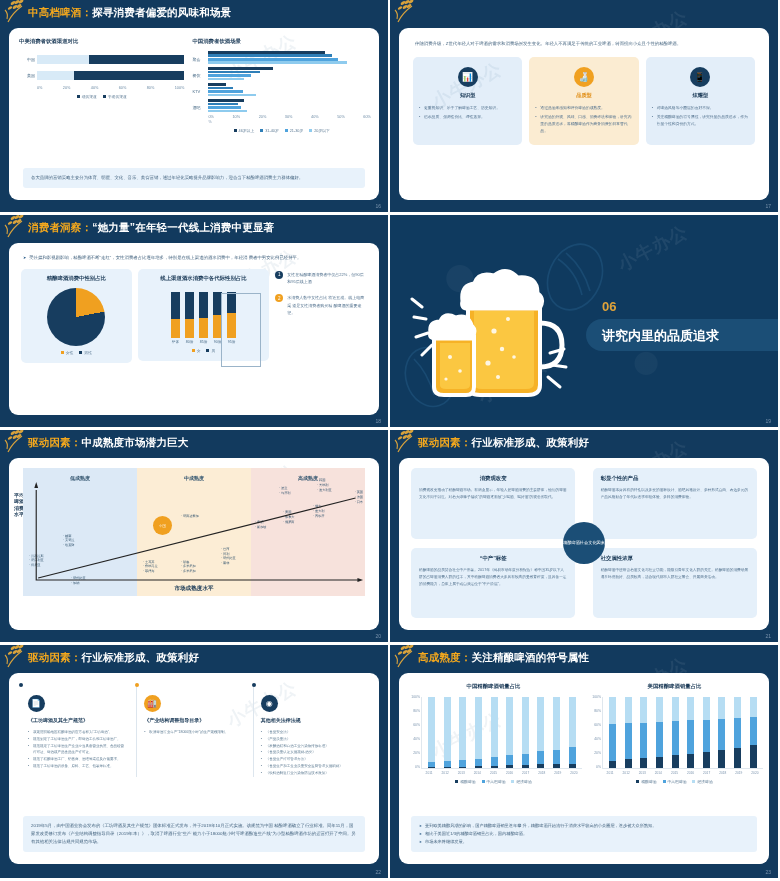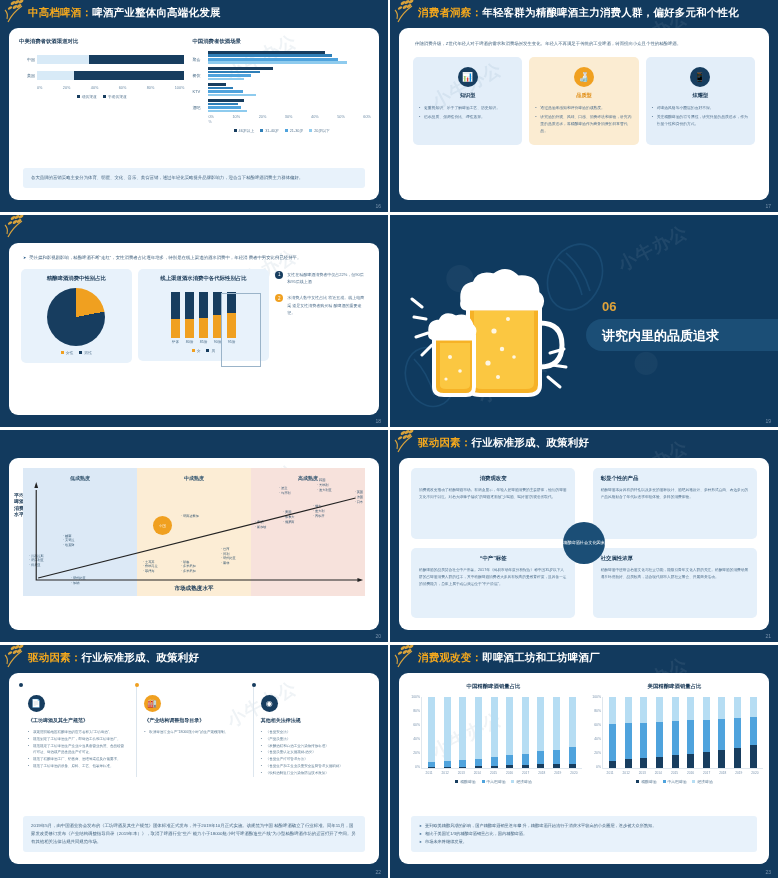--- a/index.html
+++ b/index.html
@@ -179,21 +179,21 @@
           <ellipse cx="13" cy="3" rx="2.6" ry="1.4" transform="rotate(-32 13 3)"></ellipse>
           <ellipse cx="17" cy="2.5" rx="2.6" ry="1.4" transform="rotate(-32 17 2.5)"></ellipse>
           <ellipse cx="11" cy="8" rx="2.6" ry="1.4" transform="rotate(-32 11 8)"></ellipse>
           <ellipse cx="15" cy="7" rx="2.6" ry="1.4" transform="rotate(-32 15 7)"></ellipse>
           <ellipse cx="6" cy="9" rx="2.4" ry="1.3" transform="rotate(-32 6 9)"></ellipse>
           <path d="M4 23 C7 17 11 12 18 7" stroke="#d8a23c" stroke-width="1.2" fill="none"></path>
           <path d="M3 20 C4 16 3 13 1 11" stroke="#d8a23c" stroke-width="1.1" fill="none"></path>
         </g>
       </svg>
       <div class="stitle">
-        <span class="lead">中高档啤酒：</span><span>啤酒产业整体向高端化发展</span>
+        <span class="lead">中高档啤酒：</span><span>探寻消费者偏爱的风味和场景</span>
       </div>
     </div>
     <div class="card">
       <div class="wm b">小牛办公</div>
       <div class="chwrap">
         <div class="c1">
           <div class="ch-title">中美消费者饮酒渠道对比</div>
           <div class="bars-h">
             <div class="bh-row">
               <span class="bh-lab">中国</span>
@@ -301,23 +301,20 @@
           <ellipse cx="9" cy="4" rx="2.6" ry="1.4" transform="rotate(-32 9 4)"></ellipse>
           <ellipse cx="13" cy="3" rx="2.6" ry="1.4" transform="rotate(-32 13 3)"></ellipse>
           <ellipse cx="17" cy="2.5" rx="2.6" ry="1.4" transform="rotate(-32 17 2.5)"></ellipse>
           <ellipse cx="11" cy="8" rx="2.6" ry="1.4" transform="rotate(-32 11 8)"></ellipse>
           <ellipse cx="15" cy="7" rx="2.6" ry="1.4" transform="rotate(-32 15 7)"></ellipse>
           <ellipse cx="6" cy="9" rx="2.4" ry="1.3" transform="rotate(-32 6 9)"></ellipse>
           <path d="M4 23 C7 17 11 12 18 7" stroke="#d8a23c" stroke-width="1.2" fill="none"></path>
           <path d="M3 20 C4 16 3 13 1 11" stroke="#d8a23c" stroke-width="1.1" fill="none"></path>
         </g>
       </svg>
-      <div class="stitle">
-        <span class="lead">消费者洞察：</span><span>年轻客群为精酿啤酒主力消费人群，偏好多元和个性化</span>
-      </div>
     </div>
     <div class="card">
       <div class="wm a">小牛办公</div>
       <div class="intro">伴随消费升级，Z世代年轻人对于啤酒的需求和消费场景发生变化。年轻人不再满足于传统的工业啤酒，转而投向小众且个性的精酿啤酒。</div>
       <div class="cols3">
         <div class="col blue">
           <div class="cicon nav">📊</div>
           <div class="ctitle">知识型</div>
           <div class="cli">更重视知识、乐于了解啤酒工艺、历史知识。</div>
           <div class="cli">追求品质、强调性价比、理性选择。</div>
@@ -348,20 +345,23 @@
           <ellipse cx="9" cy="4" rx="2.6" ry="1.4" transform="rotate(-32 9 4)"></ellipse>
           <ellipse cx="13" cy="3" rx="2.6" ry="1.4" transform="rotate(-32 13 3)"></ellipse>
           <ellipse cx="17" cy="2.5" rx="2.6" ry="1.4" transform="rotate(-32 17 2.5)"></ellipse>
           <ellipse cx="11" cy="8" rx="2.6" ry="1.4" transform="rotate(-32 11 8)"></ellipse>
           <ellipse cx="15" cy="7" rx="2.6" ry="1.4" transform="rotate(-32 15 7)"></ellipse>
           <ellipse cx="6" cy="9" rx="2.4" ry="1.3" transform="rotate(-32 6 9)"></ellipse>
           <path d="M4 23 C7 17 11 12 18 7" stroke="#d8a23c" stroke-width="1.2" fill="none"></path>
           <path d="M3 20 C4 16 3 13 1 11" stroke="#d8a23c" stroke-width="1.1" fill="none"></path>
         </g>
       </svg>
+      <div class="stitle">
+        <span class="lead">消费者洞察：</span><span>“她力量”在年轻一代线上消费中更显著</span>
+      </div>
     </div>
     <div class="card">
       <div class="wm b">小牛办公</div>
       <div class="arrowtxt">受社媒和影视剧影响，精酿啤酒不断“走红”，女性消费者占比逐年增多，特别是在线上渠道的酒水消费中，年轻消 费者中男女比例已经持平。</div>
       <div class="row">
         <div class="panel p1">
           <div class="ch-title" style="text-align:center">精酿啤酒消费中性别占比</div>
           <div class="pie"></div>
           <div class="legend">
             <span class="lg">
@@ -480,20 +480,37 @@
     </div>
     <div class="sec-band"></div>
     <div class="sec-num">06</div>
     <div class="sec-title">讲究内里的品质追求</div>
     <div class="pgnum">19</div>
   </div>
 
   <div class="slide s20">
     <div class="wm a">小牛办公</div>
     <div class="wm c">小牛办公</div>
+    <div class="shead">
+      <svg class="wheat" viewBox="0 0 34 26">
+        <g fill="#d8a23c">
+          <ellipse cx="9" cy="4" rx="2.6" ry="1.4" transform="rotate(-32 9 4)"></ellipse>
+          <ellipse cx="13" cy="3" rx="2.6" ry="1.4" transform="rotate(-32 13 3)"></ellipse>
+          <ellipse cx="17" cy="2.5" rx="2.6" ry="1.4" transform="rotate(-32 17 2.5)"></ellipse>
+          <ellipse cx="11" cy="8" rx="2.6" ry="1.4" transform="rotate(-32 11 8)"></ellipse>
+          <ellipse cx="15" cy="7" rx="2.6" ry="1.4" transform="rotate(-32 15 7)"></ellipse>
+          <ellipse cx="6" cy="9" rx="2.4" ry="1.3" transform="rotate(-32 6 9)"></ellipse>
+          <path d="M4 23 C7 17 11 12 18 7" stroke="#d8a23c" stroke-width="1.2" fill="none"></path>
+          <path d="M3 20 C4 16 3 13 1 11" stroke="#d8a23c" stroke-width="1.1" fill="none"></path>
+        </g>
+      </svg>
+      <div class="stitle">
+        <span class="lead">驱动因素：</span><span>中成熟度市场潜力巨大</span>
+      </div>
+    </div>
     <div class="card">
       <div class="wm b">小牛办公</div>
       <div class="mat">
         <div class="ylab">平均啤酒消费水平</div>
         <div class="band b1">
           <div class="bandlab">低成熟度</div>
           <div class="dot-cluster" style="left:6px;bottom:28px"><i>洪都拉斯</i><br><i>尼日利亚</i><br><i>肯尼亚</i></div>
           <div class="dot-cluster" style="left:40px;bottom:48px"><i>越南</i><br><i>安哥拉</i><br><i>喀麦隆</i></div>
           <div class="dot-cluster" style="left:48px;bottom:10px"><i>哥伦比亚</i><br><i>加纳</i></div>
         </div>
@@ -638,21 +655,21 @@
           <ellipse cx="13" cy="3" rx="2.6" ry="1.4" transform="rotate(-32 13 3)"></ellipse>
           <ellipse cx="17" cy="2.5" rx="2.6" ry="1.4" transform="rotate(-32 17 2.5)"></ellipse>
           <ellipse cx="11" cy="8" rx="2.6" ry="1.4" transform="rotate(-32 11 8)"></ellipse>
           <ellipse cx="15" cy="7" rx="2.6" ry="1.4" transform="rotate(-32 15 7)"></ellipse>
           <ellipse cx="6" cy="9" rx="2.4" ry="1.3" transform="rotate(-32 6 9)"></ellipse>
           <path d="M4 23 C7 17 11 12 18 7" stroke="#d8a23c" stroke-width="1.2" fill="none"></path>
           <path d="M3 20 C4 16 3 13 1 11" stroke="#d8a23c" stroke-width="1.1" fill="none"></path>
         </g>
       </svg>
       <div class="stitle">
-        <span class="lead">消费观改变：</span><span>即啤酒工坊和工坊啤酒厂</span>
+        <span class="lead">高成熟度：</span><span>关注精酿啤酒的符号属性</span>
       </div>
     </div>
     <div class="card">
       <div class="wm a">小牛办公</div>
       <div class="chwrap">
 
         <div class="half">
           <div class="ch-title" style="text-align:center">中国精酿啤酒销量占比</div>
           <div class="colchart">
             <span class="ytick" style="top:-2px">100%</span>

